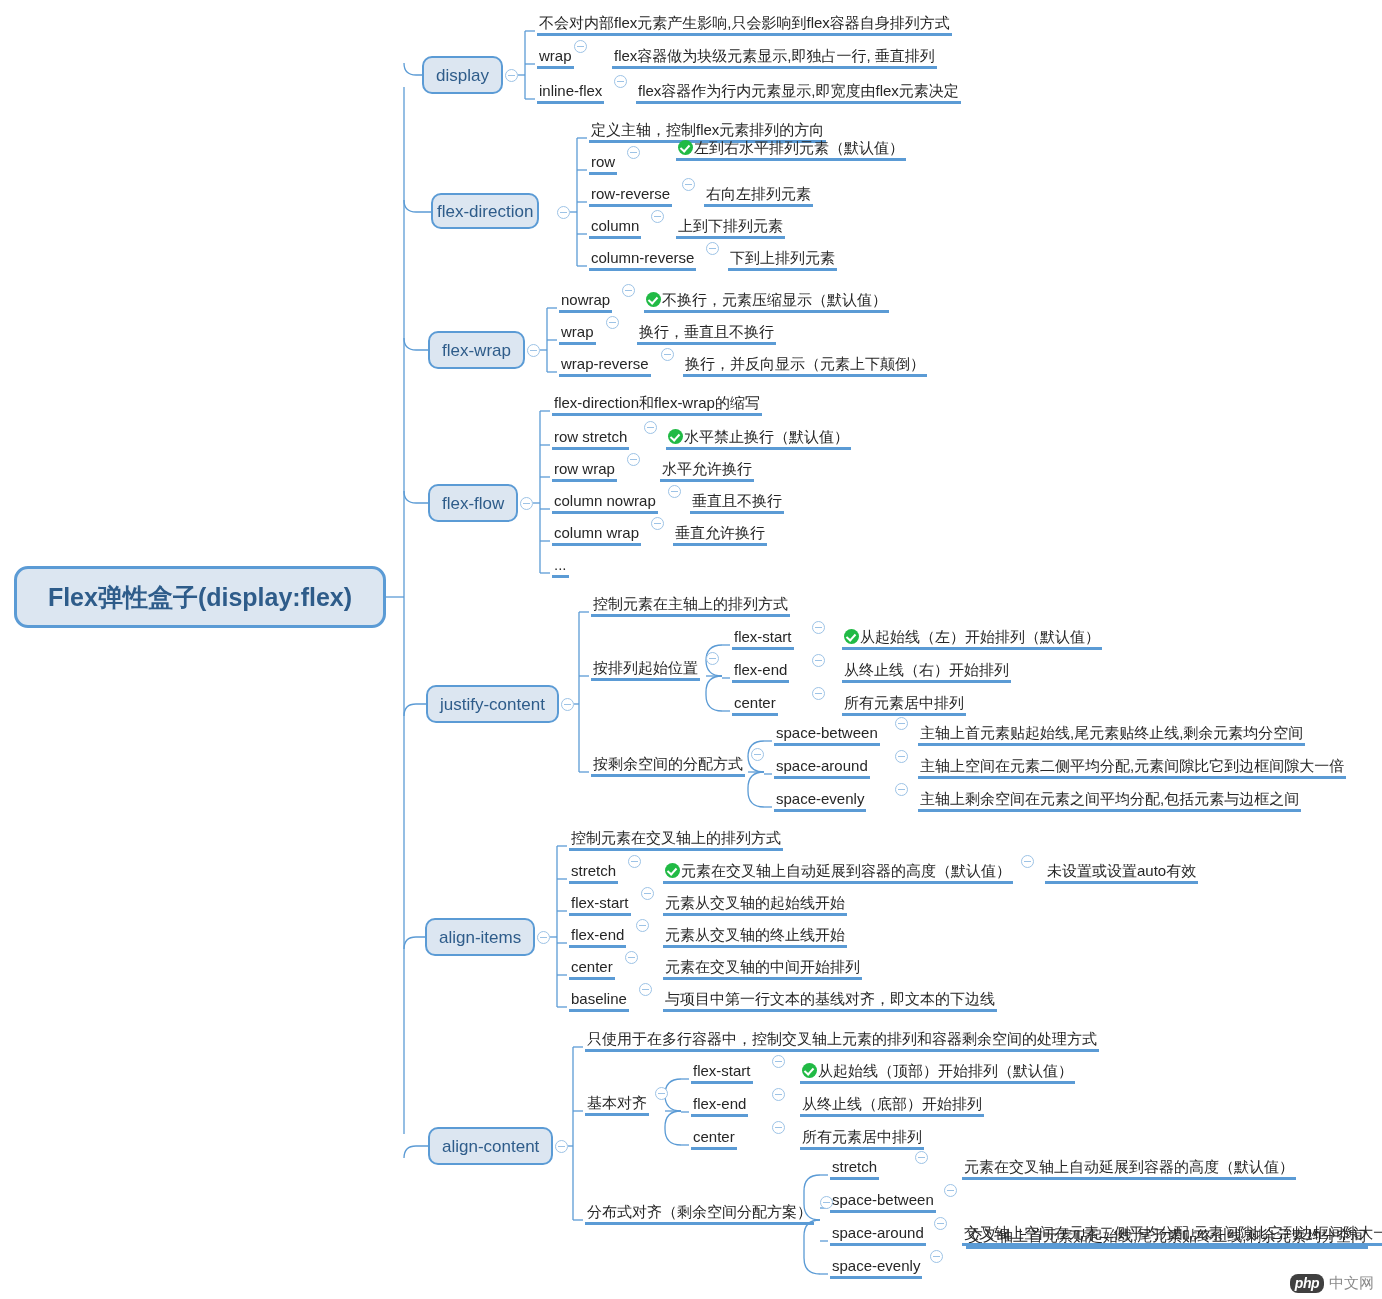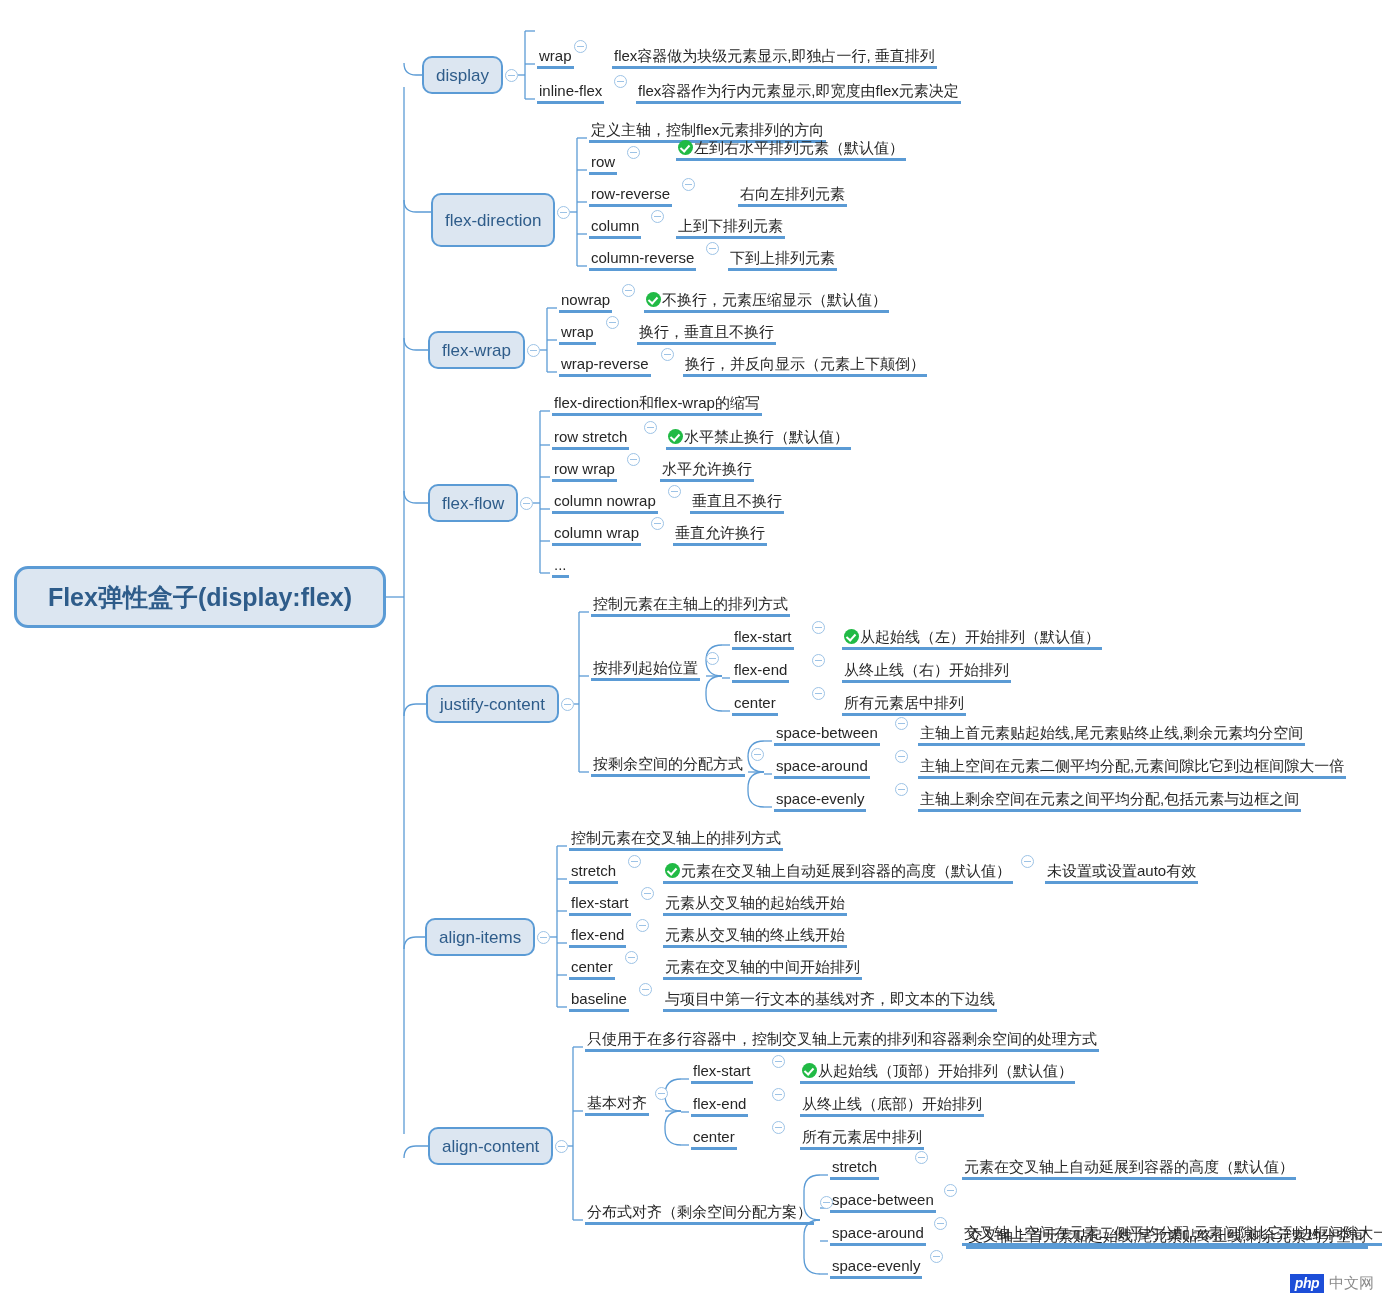--- a/index.html
+++ b/index.html
@@ -98,26 +98,26 @@
 
   
   #watermark{
     position:absolute;
     right:8px;bottom:6px;
     display:flex;align-items:center;gap:5px;
     font-size:15px;
     color:#8a8a8a;
   }
   #watermark .php{
-    background:#1d4ed8;
+    background:#404040;
     color:#ffffff;
     font-weight:bold;
     font-style:italic;
     padding:1px 5px 2px 5px;
-    border-radius:0;
+    border-radius:8px;
     font-size:14px;
     letter-spacing:-0.5px;
   }
 </style>
 </head>
 <body>
 
 <div id="canvas">
   <svg class="lines" id="linelayer" viewBox="0 0 1382 1299">
       <path d="M386,597 L404,597" stroke="#5b9bd5" stroke-width="1.3" fill="none"></path>
@@ -198,38 +198,38 @@
       <path d="M820,1274 L828,1274" stroke="#5b9bd5" stroke-width="1.3" fill="none"></path>
     </svg>
   <div id="nodelayer">
       <div class="rootnode" style="left: 14px; top: 566px; width: 372px; height: 62px;">
         <span>Flex弹性盒子(display:flex)</span>
       </div>
       <div class="boxnode" style="left: 422px; top: 56px; height: 38px; padding: 0px 12px;">
         <span>display</span>
       </div>
       <div class="collapse" style="left: 505px; top: 69px;"></div>
-      <div class="tnode thin" style="left: 537px; top: 13px;"><span class="bar"></span></div>
+      <div class="tnode thin" style="left: 537px; top: 13px;"><span class="txt"><span>不会对内部flex元素产生影响,只会影响到flex容器自身排列方式</span></span><span class="bar"></span></div>
       <div class="tnode thin" style="left: 537px; top: 46px;"><span class="txt"><span>wrap</span></span><span class="bar"></span></div>
       <div class="collapse" style="left: 574px; top: 40px;"></div>
       <div class="tnode thin" style="left: 612px; top: 46px;"><span class="txt"><span>flex容器做为块级元素显示,即独占一行, 垂直排列</span></span><span class="bar"></span></div>
       <div class="tnode thin" style="left: 537px; top: 81px;"><span class="txt"><span>inline-flex</span></span><span class="bar"></span></div>
       <div class="collapse" style="left: 614px; top: 75px;"></div>
       <div class="tnode thin" style="left: 636px; top: 81px;"><span class="txt"><span>flex容器作为行内元素显示,即宽度由flex元素决定</span></span><span class="bar"></span></div>
-      <div class="boxnode" style="left: 431px; top: 193px; height: 54px; padding: 0px 12px;">
+      <div class="boxnode" style="left: 431px; top: 193px; height: 36px; padding: 0px 4px;">
         <span>flex-direction</span>
       </div>
       <div class="collapse" style="left: 557px; top: 206px;"></div>
       <div class="tnode thin" style="left: 589px; top: 120px;"><span class="txt"><span>定义主轴，控制flex元素排列的方向</span></span><span class="bar"></span></div>
       <div class="tnode thin" style="left: 589px; top: 152px;"><span class="txt"><span>row</span></span><span class="bar"></span></div>
       <div class="collapse" style="left: 627px; top: 146px;"></div>
       <div class="tnode thin" style="left: 676px; top: 138px;"><span class="txt"><span class="check"></span><span>左到右水平排列元素（默认值）</span></span><span class="bar"></span></div>
       <div class="tnode thin" style="left: 589px; top: 184px;"><span class="txt"><span>row-reverse</span></span><span class="bar"></span></div>
       <div class="collapse" style="left: 682px; top: 178px;"></div>
-      <div class="tnode thin" style="left: 704px; top: 184px; margin-left: 34px;"><span class="txt"><span>右向左排列元素</span></span><span class="bar"></span></div>
+      <div class="tnode thin" style="left: 704px; top: 184px;"><span class="txt"><span>右向左排列元素</span></span><span class="bar"></span></div>
       <div class="tnode thin" style="left: 589px; top: 216px;"><span class="txt"><span>column</span></span><span class="bar"></span></div>
       <div class="collapse" style="left: 651px; top: 210px;"></div>
       <div class="tnode thin" style="left: 676px; top: 216px;"><span class="txt"><span>上到下排列元素</span></span><span class="bar"></span></div>
       <div class="tnode thin" style="left: 589px; top: 248px;"><span class="txt"><span>column-reverse</span></span><span class="bar"></span></div>
       <div class="collapse" style="left: 706px; top: 242px;"></div>
       <div class="tnode thin" style="left: 728px; top: 248px;"><span class="txt"><span>下到上排列元素</span></span><span class="bar"></span></div>
       <div class="boxnode" style="left: 428px; top: 331px; height: 38px; padding: 0px 12px;">
         <span>flex-wrap</span>
       </div>
       <div class="collapse" style="left: 527px; top: 344px;"></div>

